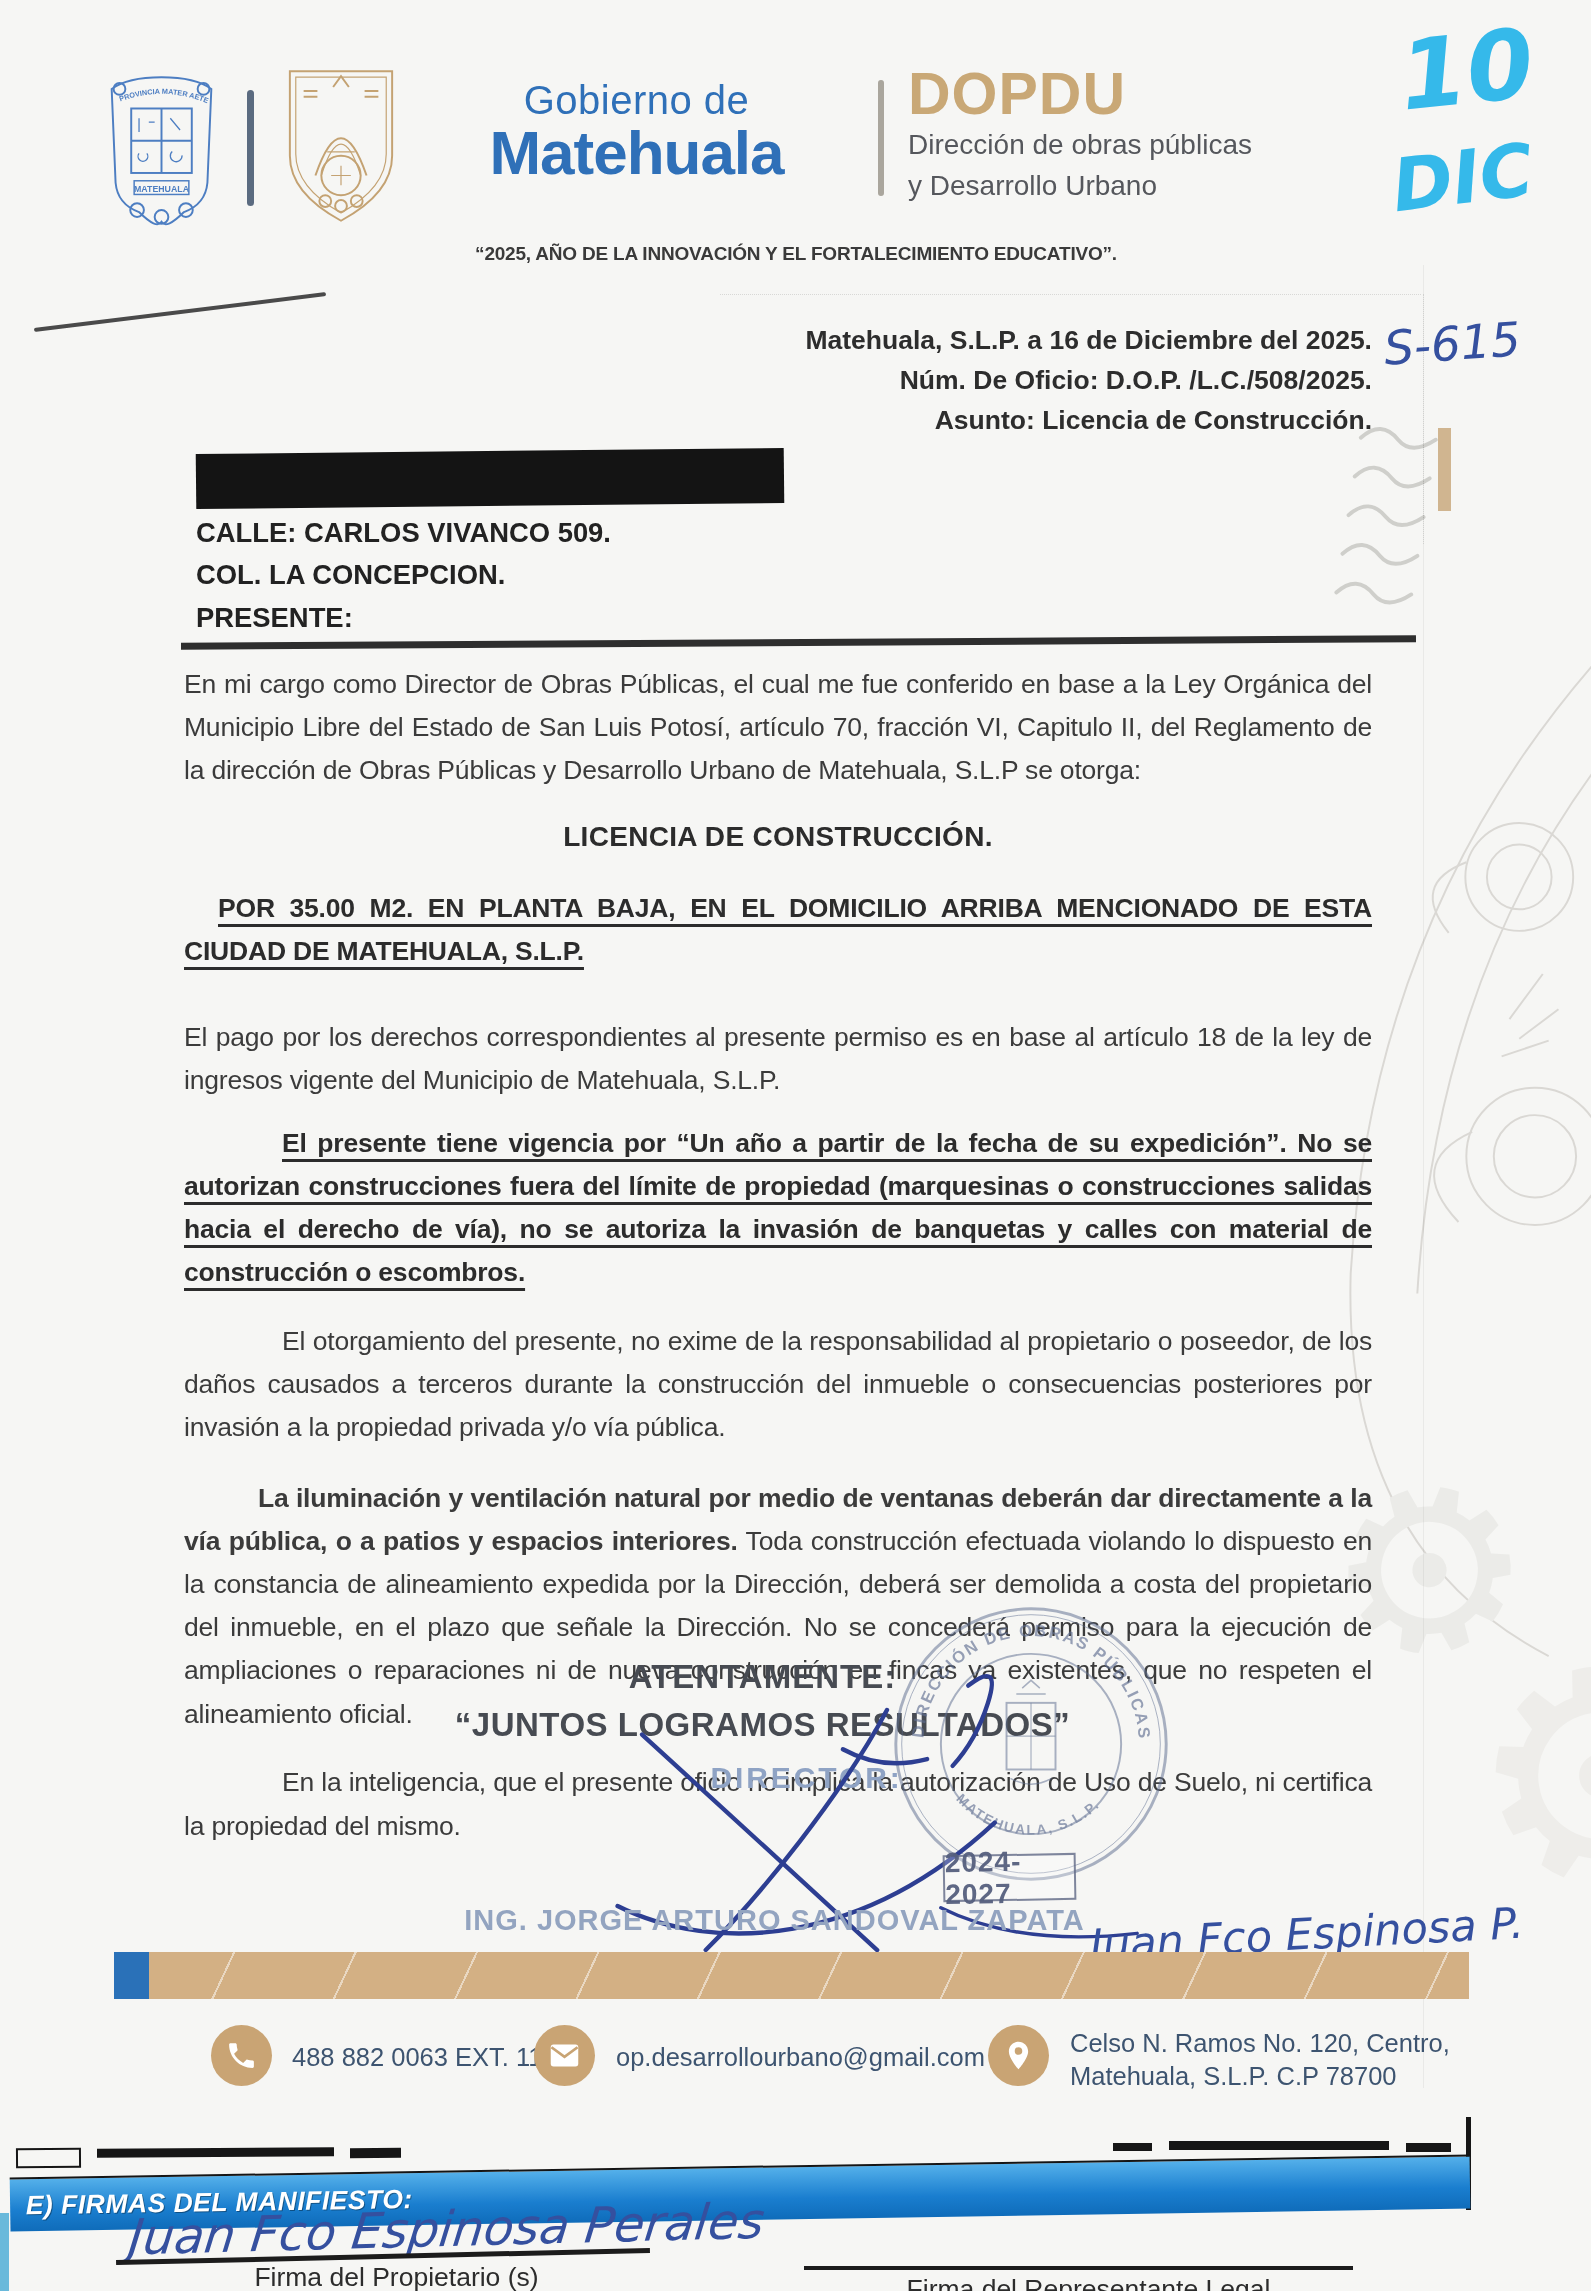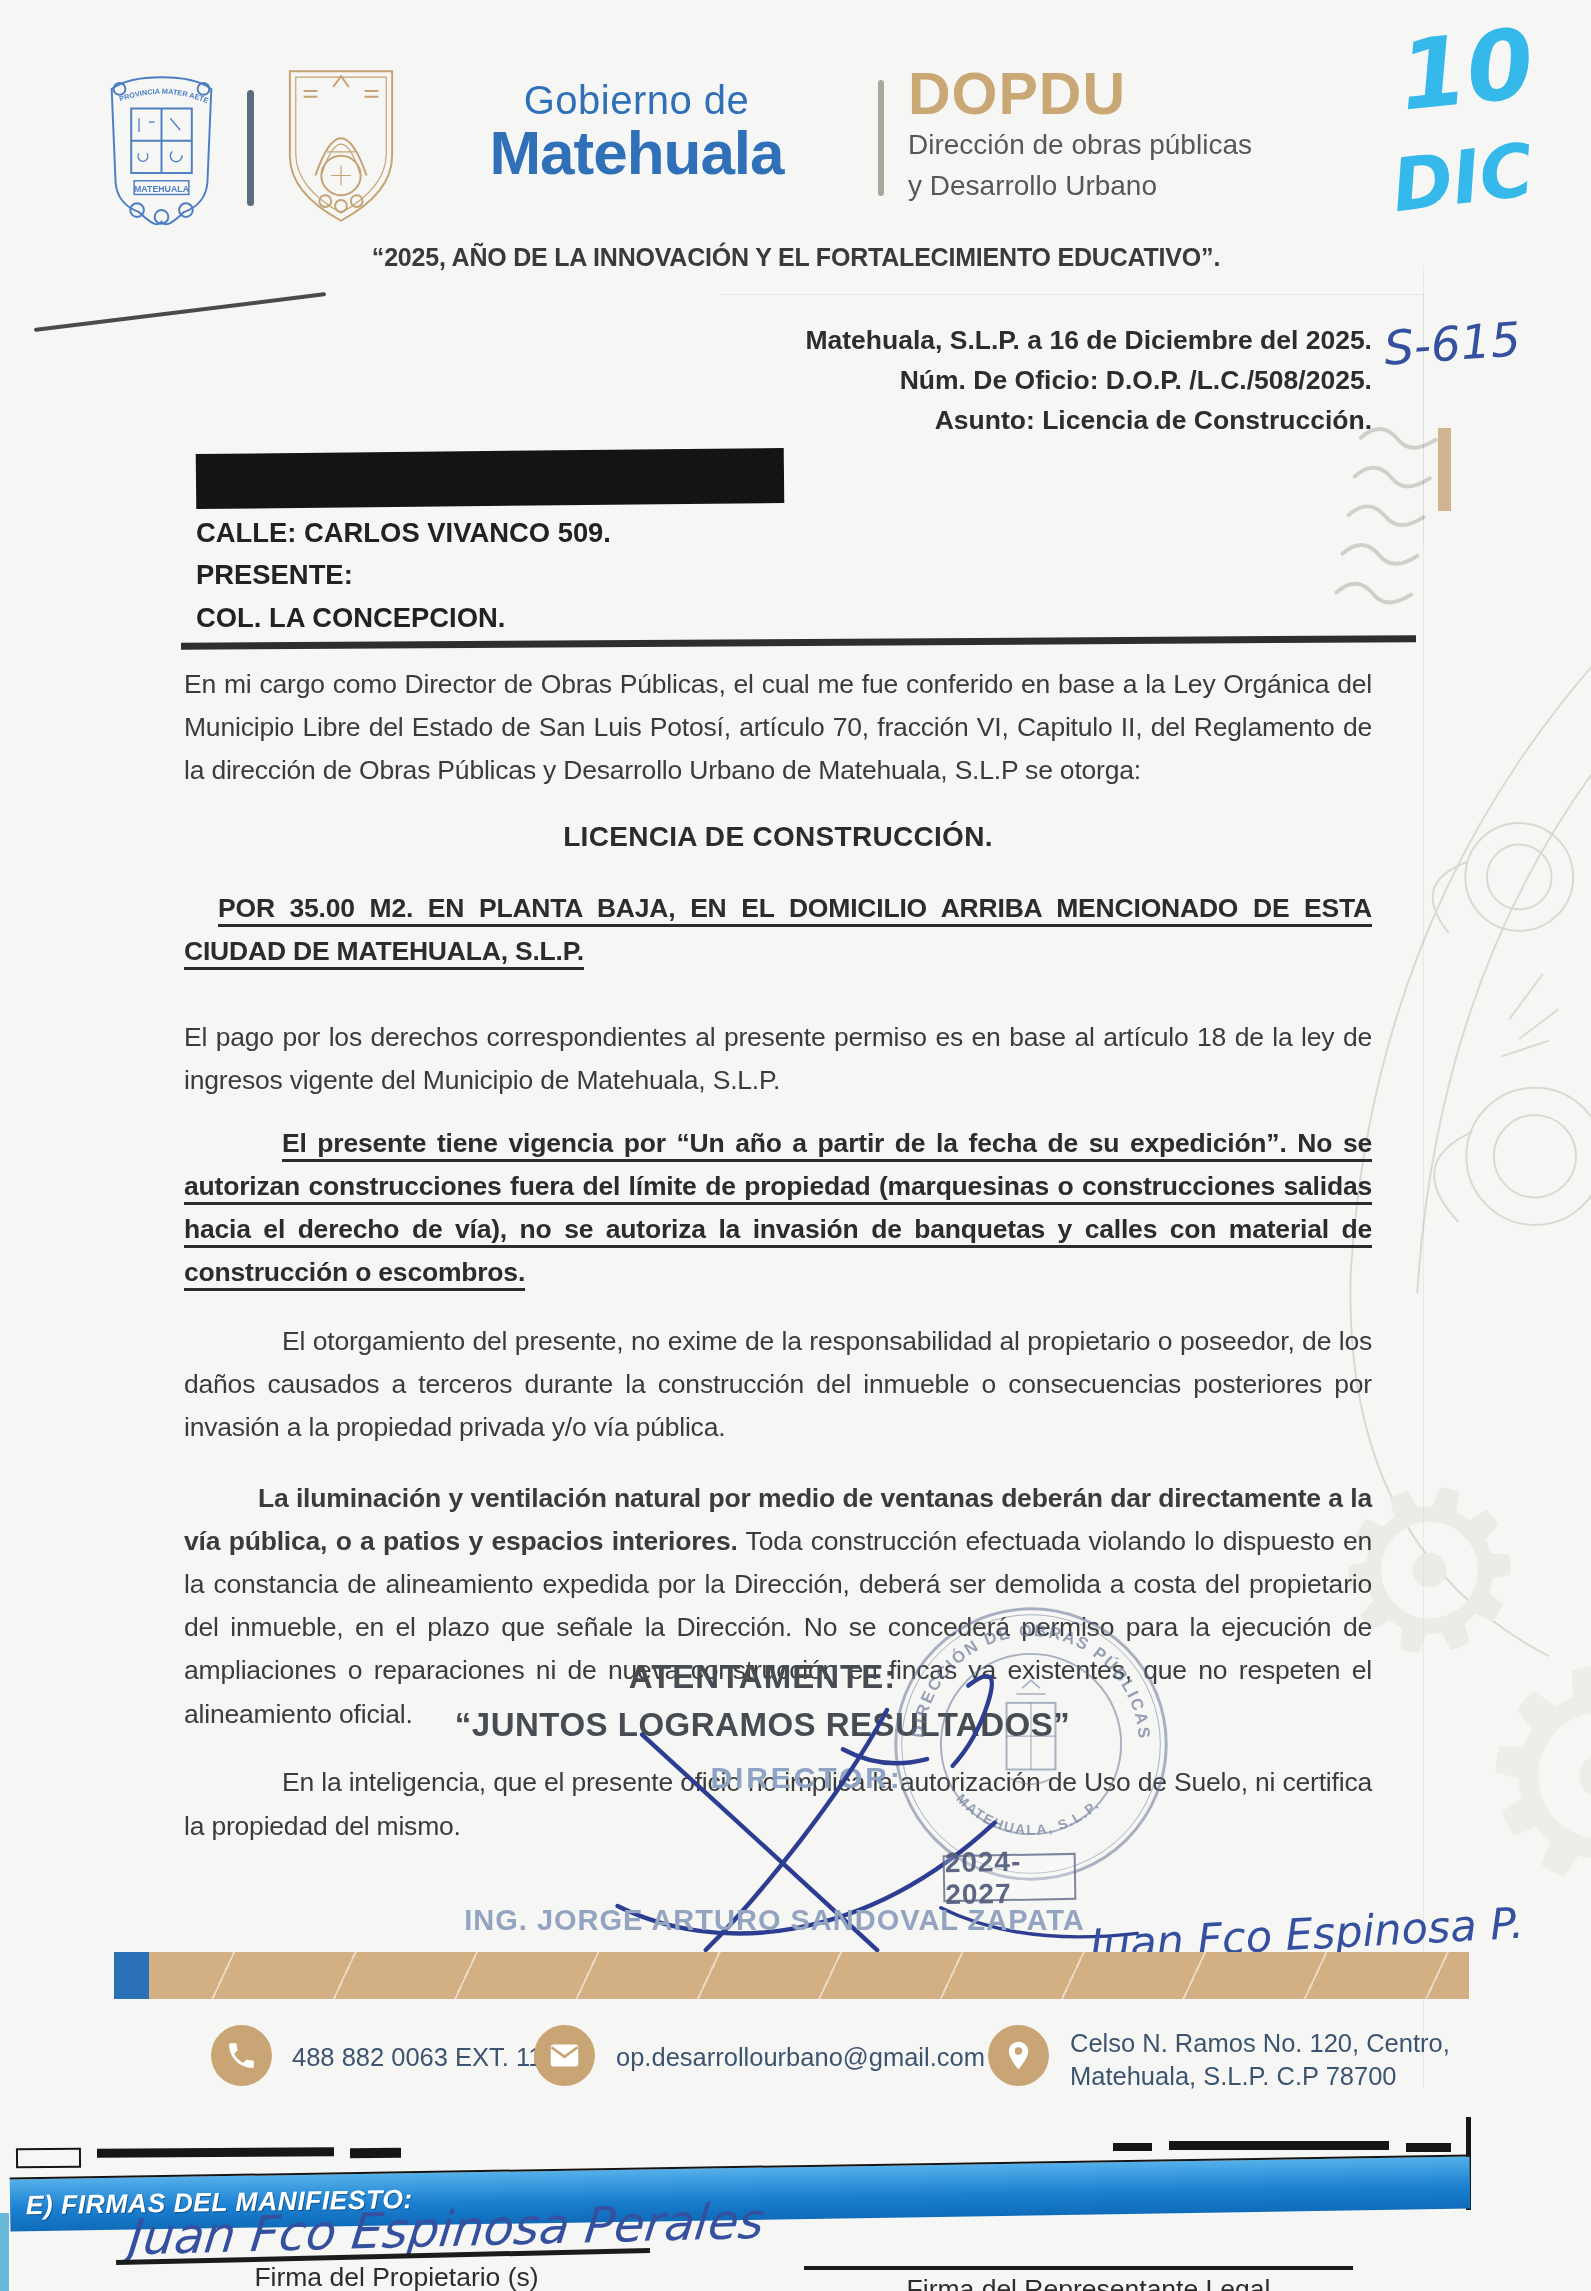--- a/index.html
+++ b/index.html
@@ -12,21 +12,21 @@
   
   .brand-blue{color:#2f70b8;}
   .gobierno{font-size:40px;letter-spacing:0.5px;text-align:center;}
   .matehuala{font-size:62px;font-weight:bold;letter-spacing:-1px;text-align:center;margin-top:-5.9px;}
   .sepbar{width:6.9px;height:116px;background:#5b6b80;border-radius:3.9px;}
   .divbar{width:5.9px;height:116px;background:#aaa69d;border-radius:2.9px;}
   .dopdu{font-size:59px;font-weight:bold;color:#c9a876;letter-spacing:1px;line-height:1;}
   .dopdu-sub{font-size:28px;color:#55575c;line-height:1.18;margin-top:3.9px;}
   .hand-cyan{color:#35b9ea;font-weight:bold;font-style:italic;font-family:"DejaVu Sans",sans-serif;}
   .hand-pen{color:#35509f;font-style:italic;font-family:"DejaVu Sans",sans-serif;}
-  .slogan{width:100%;text-align:center;font-weight:bold;font-size:25px;color:#3a3a3a;letter-spacing:-0.2px;}
+  .slogan{width:100%;text-align:center;font-weight:bold;font-size:19px;color:#3a3a3a;letter-spacing:-0.2px;}
   
   .meta{width:784px;text-align:right;font-weight:bold;font-size:26.5px;color:#2d2d2d;line-height:1.5;}
   
   .redact{background:#141414;}
   .recipient{font-weight:bold;font-size:27.4px;color:#222;line-height:1.55;}
   .rule{background:#2e2e2e;}
   
   #body-text{width:1188px;font-size:26.5px;line-height:1.63;text-align:justify;letter-spacing:-0.2px;}
   #body-text p{margin:0;}
   .ind75{text-indent:74px;}
@@ -150,22 +150,22 @@
     <div>Matehuala, S.L.P. a 16 de Diciembre del 2025.</div>
     <div>Núm. De Oficio: D.O.P. /L.C./508/2025.</div>
     <div>Asunto: Licencia de Construcción.</div>
   </div>
   <div class="abs hand-pen" style="left:1384px;top:316px;font-size:47px;transform:rotate(-4deg);">S-615</div>
   <div class="abs" style="left:1438px;top:428px;width:12.7px;height:83px;background:#c9a97e;opacity:.85;"></div>
 
   <div class="abs redact" style="left:196px;top:451px;width:588px;height:55px;transform:rotate(-0.6deg);"></div>
   <div class="abs recipient" style="left:196px;top:512px;">
     <div>CALLE: CARLOS VIVANCO 509.</div>
+    <div>COL. LA CONCEPCION.</div>
     <div>PRESENTE:</div>
-    <div>COL. LA CONCEPCION.</div>
   </div>
   <div class="abs rule" style="left:181px;top:639px;width:1235px;height:6.9px;transform:rotate(-0.35deg);"></div>
 
   <div id="body-text" class="abs" style="left:184px;top:663px;">
     <p style="margin-bottom:21.6px;">En mi cargo como Director de Obras Públicas, el cual me fue conferido en base a la Ley Orgánica del Municipio Libre del Estado de San Luis Potosí, artículo 70, fracción VI, Capitulo II, del Reglamento de la dirección de Obras Públicas y Desarrollo Urbano de Matehuala, S.L.P se otorga:</p>
     <p class="license-title" style="margin-bottom:27.4px;">LICENCIA DE CONSTRUCCIÓN.</p>
     <p class="bold-u ind35" style="margin-bottom:42px;">POR 35.00 M2. EN PLANTA BAJA, EN EL DOMICILIO ARRIBA MENCIONADO DE ESTA CIUDAD DE MATEHUALA, S.L.P.</p>
     <p style="margin-bottom:19.6px;">El pago por los derechos correspondientes al presente permiso es en base al artículo 18 de la ley de ingresos vigente del Municipio de Matehuala, S.L.P.</p>
     <p class="bold-u ind100" style="margin-bottom:25.5px;">El presente tiene vigencia por “Un año a partir de la fecha de su expedición”. No se autorizan construcciones fuera del límite de propiedad (marquesinas o construcciones salidas hacia el derecho de vía), no se autoriza la invasión de banquetas y calles con material de construcción o escombros.</p>
     <p class="ind100" style="margin-bottom:27.4px;">El otorgamiento del presente, no exime de la responsabilidad al propietario o poseedor, de los daños causados a terceros durante la construcción del inmueble o consecuencias posteriores por invasión a la propiedad privada y/o vía pública.</p>

